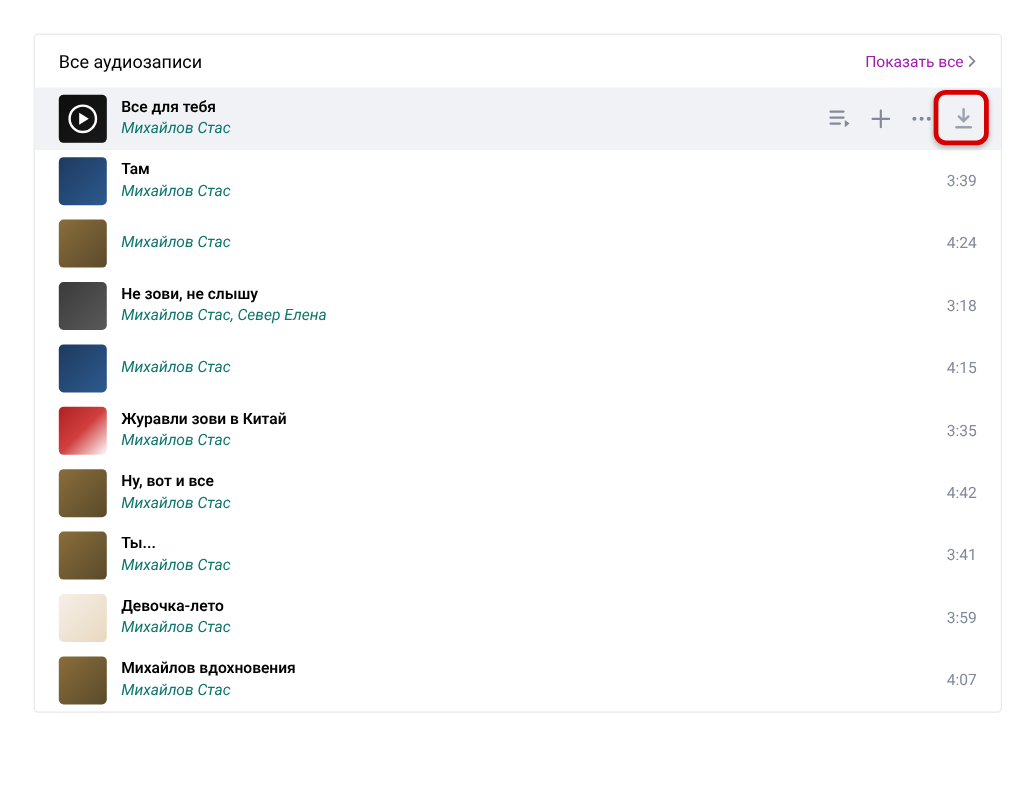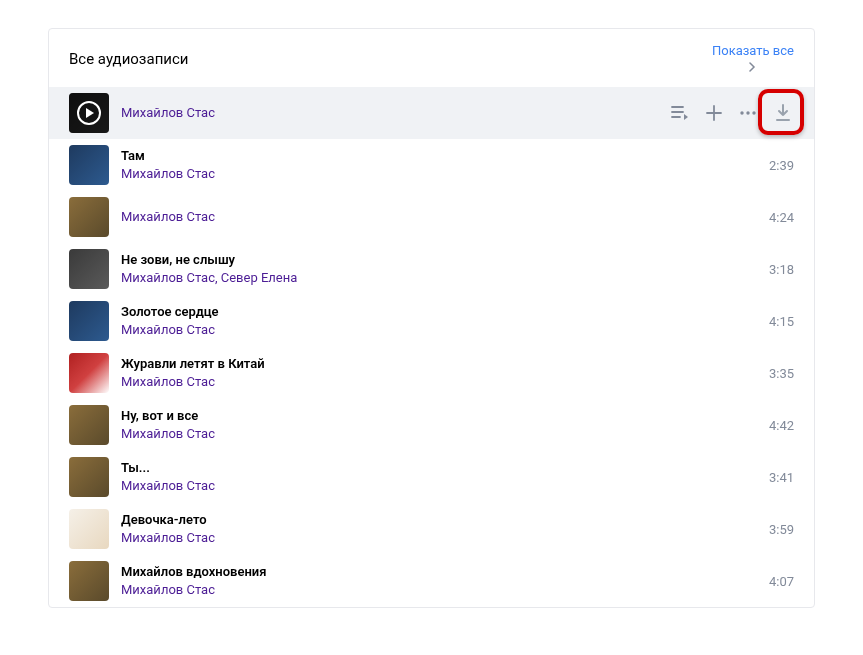--- a/index.html
+++ b/index.html
@@ -7,42 +7,41 @@
       font-family: -apple-system, BlinkMacSystemFont, "Segoe UI", Roboto, Helvetica, Arial, sans-serif;
       background: #fff;
       width: 863px;
       height: 655px;
       overflow: hidden;
     }
     .container {
       background: #fff;
       border: 1px solid #e7e8ec;
       border-radius: 4px;
-      margin: 28px 48px;
+      margin: 28px 28px;
       padding: 0;
     }
     .header {
       display: flex;
       justify-content: space-between;
       align-items: center;
       padding: 14px 20px 12px 20px;
     }
     .header-title {
       font-size: 15px;
       color: #000;
       font-weight: 400;
     }
     .show-all {
-      color: #3b82f6;
+      color: #a21caf;
       font-size: 13px;
       cursor: pointer;
       display: flex;
       align-items: center;
       gap: 4px;
-      flex-direction: column;
     }
     .show-all-chevron {
       color: #828a99;
       font-size: 11px;
     }
     .tracks { }
     .track {
       display: flex;
       align-items: center;
       padding: 6px 20px;
@@ -98,23 +97,24 @@
       min-width: 0;
     }
     .track-title {
       font-size: 13px;
       color: #000;
       font-weight: 600;
       line-height: 1.3;
     }
     .track-artist {
       font-size: 13px;
-      color: #4c1d95;
+      color: #0f766e;
       line-height: 1.3;
       margin-top: 1px;
+      font-style: italic;
     }
     .track-actions {
       display: flex;
       align-items: center;
       gap: 14px;
       margin-right: 8px;
     }
     .action-icon {
       width: 20px;
       height: 20px;
@@ -170,20 +170,21 @@
   <div class="tracks" id="tracks">
       <div class="track hovered">
     <div class="cover c1">
     <div class="play-overlay">
       <div class="play-circle">
               <div class="play-triangle"></div>
             </div>
     </div>
         </div>
     <div class="track-info">
+      <div class="track-title">Все для тебя</div>
       <div class="track-artist">Михайлов Стас</div>
     </div>
 
       <div class="track-actions">
         <span class="action-icon">
           <svg width="18" height="16" viewBox="0 0 18 16">
               <path d="M1 2h11M1 7h11M1 12h8" stroke="#828a99" stroke-width="1.8" stroke-linecap="round"></path>
               <path d="M13 9l4 3-4 3z" fill="#828a99"></path>
             </svg>
         </span>
@@ -208,49 +209,48 @@
       </span>
       <div class="download-highlight"></div>
 
   </div>
       <div class="track">
     <div class="cover c2"></div>
     <div class="track-info">
       <div class="track-title">Там</div>
       <div class="track-artist">Михайлов Стас</div>
     </div>
-    <div class="track-time">2:39</div>
+    <div class="track-time">3:39</div>
   </div>
       <div class="track">
     <div class="cover c3"></div>
     <div class="track-info">
       <div class="track-artist">Михайлов Стас</div>
     </div>
     <div class="track-time">4:24</div>
   </div>
       <div class="track">
     <div class="cover c4"></div>
     <div class="track-info">
       <div class="track-title">Не зови, не слышу</div>
       <div class="track-artist">Михайлов Стас, Север Елена</div>
     </div>
     <div class="track-time">3:18</div>
   </div>
       <div class="track">
     <div class="cover c2"></div>
     <div class="track-info">
-      <div class="track-title">Золотое сердце</div>
       <div class="track-artist">Михайлов Стас</div>
     </div>
     <div class="track-time">4:15</div>
   </div>
       <div class="track">
     <div class="cover c5"></div>
     <div class="track-info">
-      <div class="track-title">Журавли летят в Китай</div>
+      <div class="track-title">Журавли зови в Китай</div>
       <div class="track-artist">Михайлов Стас</div>
     </div>
     <div class="track-time">3:35</div>
   </div>
       <div class="track">
     <div class="cover c3"></div>
     <div class="track-info">
       <div class="track-title">Ну, вот и все</div>
       <div class="track-artist">Михайлов Стас</div>
     </div>

